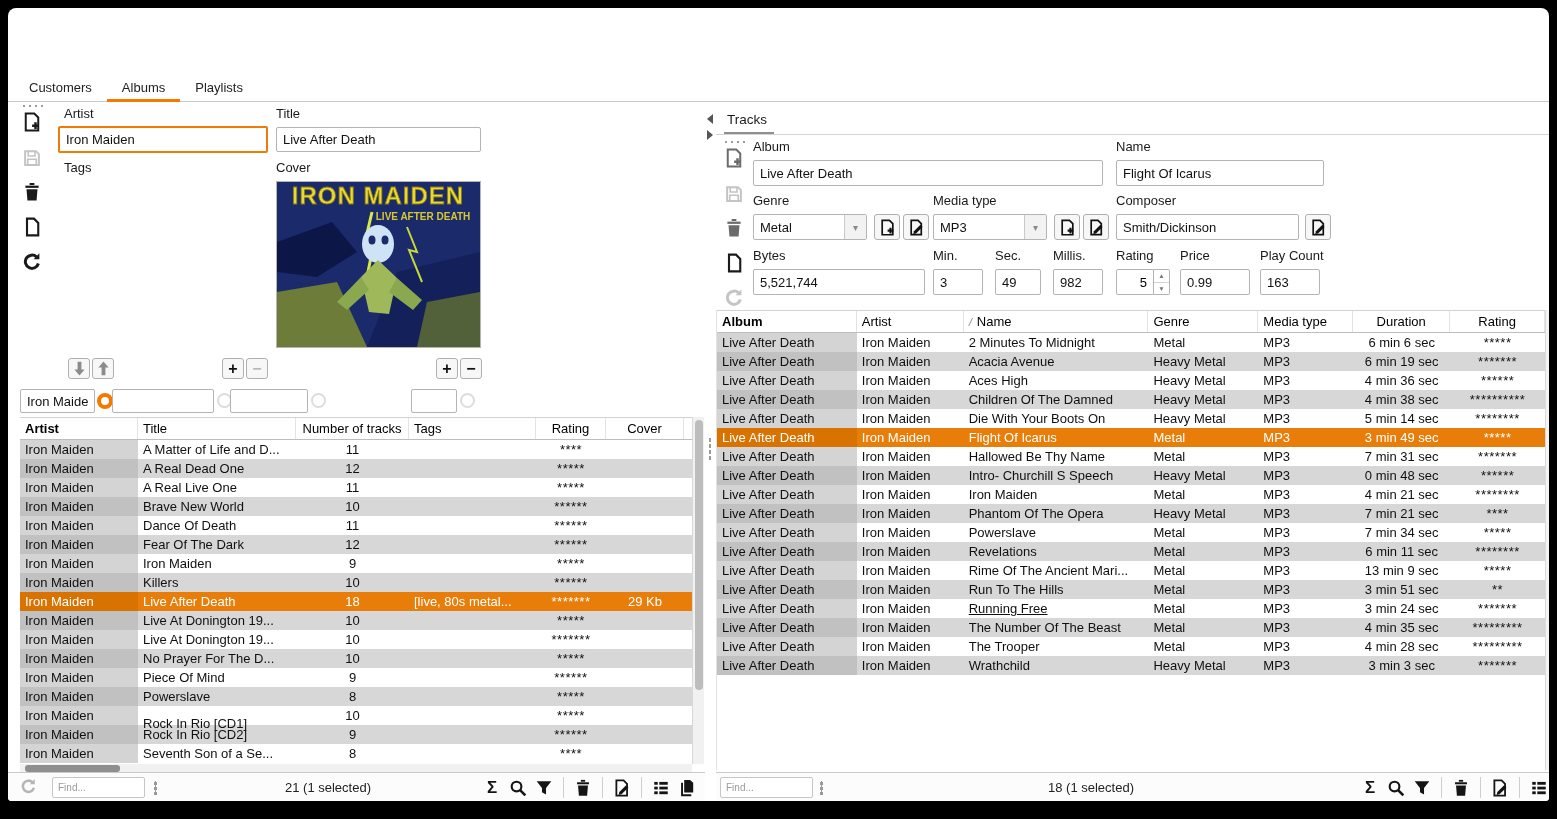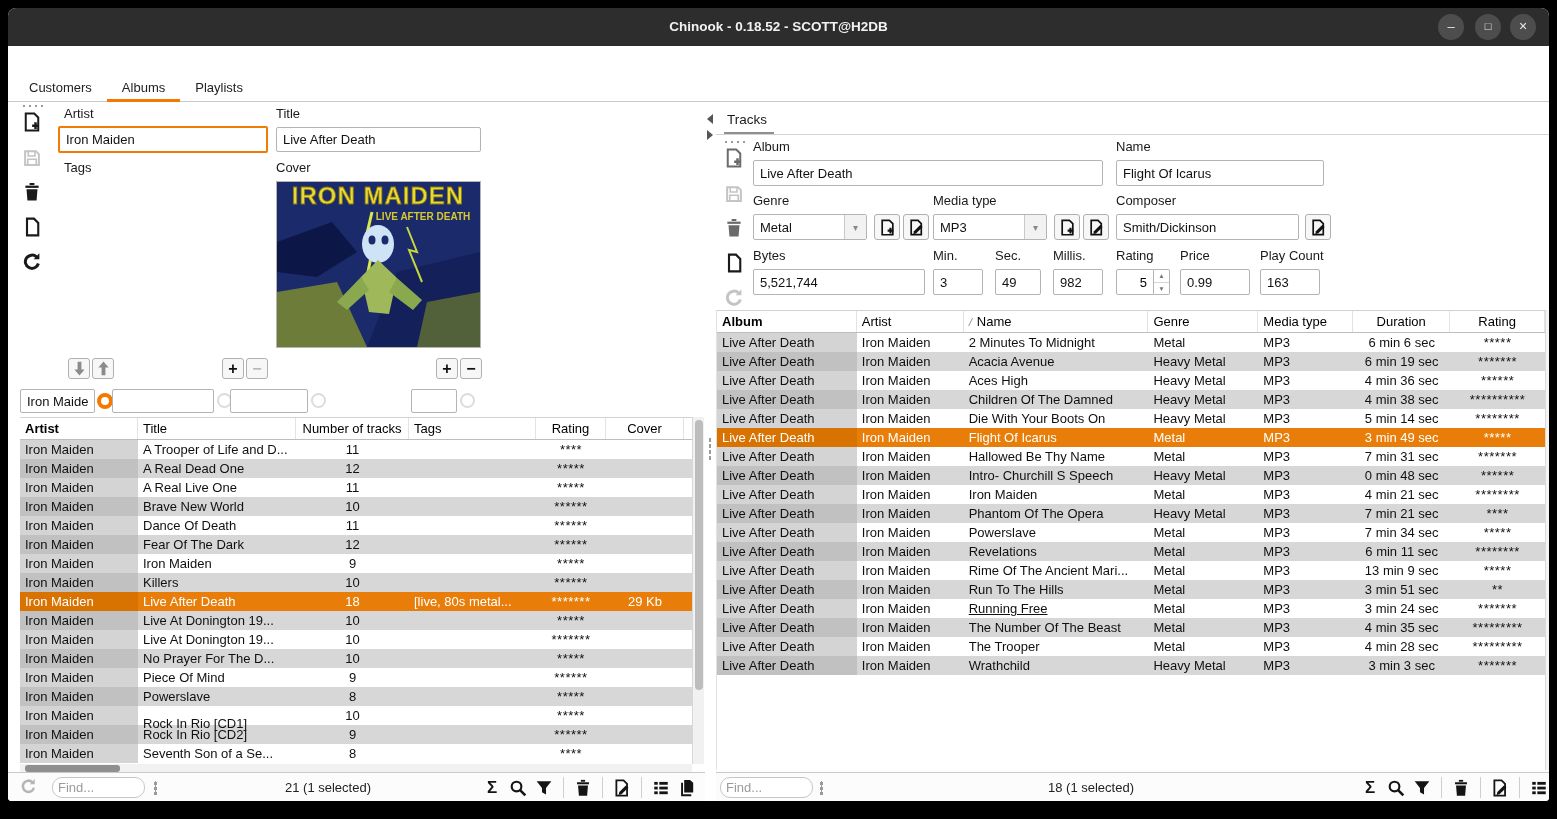--- a/index.html
+++ b/index.html
@@ -73,21 +73,21 @@
 
   
   .vsb { position:absolute; width:12px; background:#f1f1f1; border-left:1px solid #d8d8d8; }
   .vsb .thumb { position:absolute; left:1.5px; width:8px; background:#bdbdbd; border-radius:4px; }
   .hsb { position:absolute; height:9px; background:#f1f1f1; }
   .hsb .thumb { position:absolute; top:1px; height:7px; background:#8f8f8f; border-radius:3px; }
   .scrollstrip { position:absolute; width:12px; background:#f4f4f4; border-left:1px solid #dadada; }
 
   
   .sbar { position:absolute; height:29px; bottom:0; border-top:1px solid #c9c9c9; background:#fcfcfc; }
-  .sbar .find { position:absolute; top:4px; height:21px; border:1px solid #c6c6c6; border-radius:10px; font-size:13px; padding:0 5px; color:#333; width:93px; font-family:"Liberation Sans", sans-serif; outline:none; }
+  .sbar .find { position:absolute; top:4px; height:21px; border:1px solid #c6c6c6; border-radius:2px; font-size:10px; padding:0 5px; color:#333; width:93px; font-family:"Liberation Sans", sans-serif; outline:none; }
   .sbar .find::placeholder { color:#9b9b9b; }
   .sbar .count { position:absolute; top:0; height:29px; line-height:29px; font-size:13px; color:#222; }
   .sico-group { position:absolute; right:8px; top:0; height:29px; display:flex; align-items:center; gap:6px; }
   .sico { width:20px; height:20px; color:#141414; display:flex; align-items:center; justify-content:center; }
   .sico svg { width:18px; height:18px; display:block; }
   .sico.textic { font-size:17px; font-weight:bold; }
   .sep { width:1px; height:21px; background:#cfcfcf; margin:0 3px; }
   .dots3 { position:absolute; width:3px; height:14px; background-image:radial-gradient(#9a9a9a 1.2px, transparent 1.3px); background-size:3px 5px; background-repeat:repeat-y; top:8px; }
   .refresh-dim { position:absolute; color:#b5b5b5; width:20px; height:20px; }
   .refresh-dim svg { width:18px; height:18px; }
@@ -111,26 +111,20 @@
   .subtab { position:absolute; font-size:13.5px; color:#1a1a1a; }
   .subtab-underline { position:absolute; height:2px; background:#8f8f8f; }
   .panel-topline { position:absolute; height:1px; background:#d4d4d4; }
 </style>
 </head>
 <body>
 
 <div class="screen">
   <div class="window">
 
-    <div class="titlebar">
-      <div class="title">Chinook - 0.18.52 - SCOTT@H2DB</div>
-      <div class="winbtn min"><span>–</span></div>
-      <div class="winbtn max"><span>□</span></div>
-      <div class="winbtn cls"><span>×</span></div>
-    </div>
 
     <div class="tabbar" id="tabbar">
         <div class="tab">Customers</div>
         <div class="tab active">Albums</div>
         <div class="tab">Playlists</div>
       </div>
 
     <div class="content">
 
       <div style="position:absolute;left:0;top:0;width:697px;height:699px;">
@@ -229,21 +223,21 @@
             <div class="thead">
               <div class="th first" style="width: 118px;">Artist</div>
               <div class="th" style="width: 158px;">Title</div>
               <div class="th center" style="width: 113px;">Number of tracks</div>
               <div class="th" style="width: 127px;">Tags</div>
               <div class="th center" style="width: 70px;">Rating</div>
               <div class="th center" style="width: 78px;">Cover</div>
             </div>
             <div class="trow odd">
               <div class="td fc" style="width: 118px;">Iron Maiden</div>
-              <div class="td" style="width: 158px;">A Trooper of Life and D...</div>
+              <div class="td" style="width: 158px;">A Matter of Life and D...</div>
               <div class="td center" style="width: 113px;">11</div>
               <div class="td" style="width: 127px;"></div>
               <div class="td center stars" style="width: 70px;">****</div>
               <div class="td center" style="width: 78px;"></div>
             </div>
             <div class="trow even">
               <div class="td fc" style="width: 118px;">Iron Maiden</div>
               <div class="td" style="width: 158px;">A Real Dead One</div>
               <div class="td center" style="width: 113px;">12</div>
               <div class="td" style="width: 127px;"></div>

